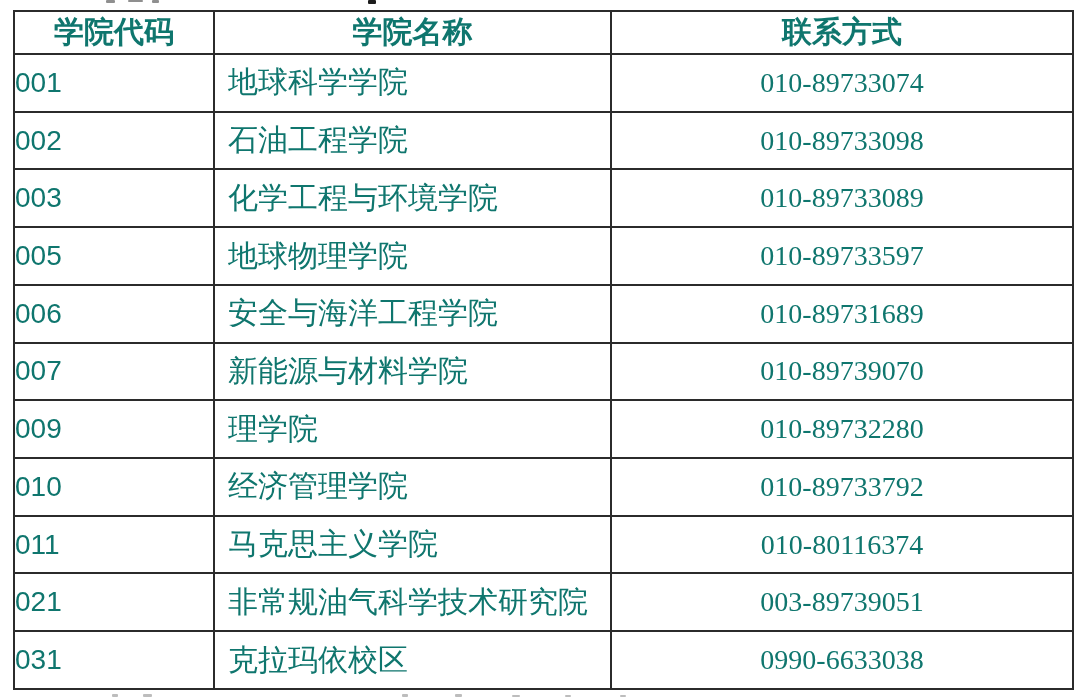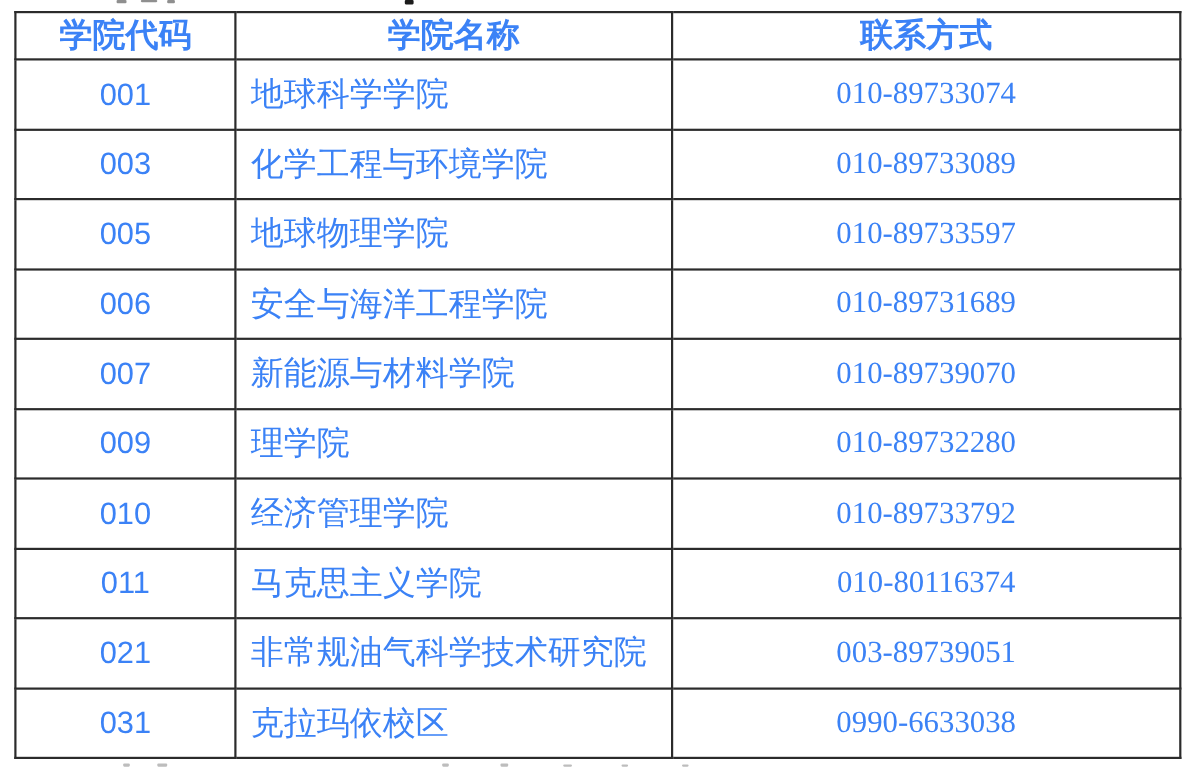--- a/index.html
+++ b/index.html
@@ -21,34 +21,34 @@
     width: 1059px;
     height: 680px;
     border-collapse: collapse;
     table-layout: fixed;
     background: #ffffff;
   }
   .doc-table th,
   .doc-table td {
     border: 2px solid #2b2b2b;
     vertical-align: middle;
-    color: #3b82f6;
+    color: #0f766e;
     overflow: hidden;
     white-space: nowrap;
     padding: 0;
   }
   .doc-table th {
     font-size: 30px;
     font-weight: bold;
     text-align: center;
     height: 38px;
     font-family: "Liberation Serif", "DejaVu Serif", serif;
   }
   td.col-code {
-    text-align: center;
+    text-align: left;
     font-family: "Liberation Sans", "DejaVu Sans", sans-serif;
     font-size: 28px;
   }
   td.col-name {
     text-align: left;
     padding-left: 13px;
     font-size: 30px;
     font-family: "Liberation Serif", "DejaVu Serif", serif;
   }
   td.col-phone {
@@ -91,20 +91,25 @@
       <th>学院代码</th>
       <th>学院名称</th>
       <th>联系方式</th>
     </tr>
   </thead>
   <tbody>
       <tr>
         <td class="col-code">001</td>
         <td class="col-name">地球科学学院</td>
         <td class="col-phone">010-89733074</td>
+      </tr>
+      <tr>
+        <td class="col-code">002</td>
+        <td class="col-name">石油工程学院</td>
+        <td class="col-phone">010-89733098</td>
       </tr>
       <tr>
         <td class="col-code">003</td>
         <td class="col-name">化学工程与环境学院</td>
         <td class="col-phone">010-89733089</td>
       </tr>
       <tr>
         <td class="col-code">005</td>
         <td class="col-name">地球物理学院</td>
         <td class="col-phone">010-89733597</td>

